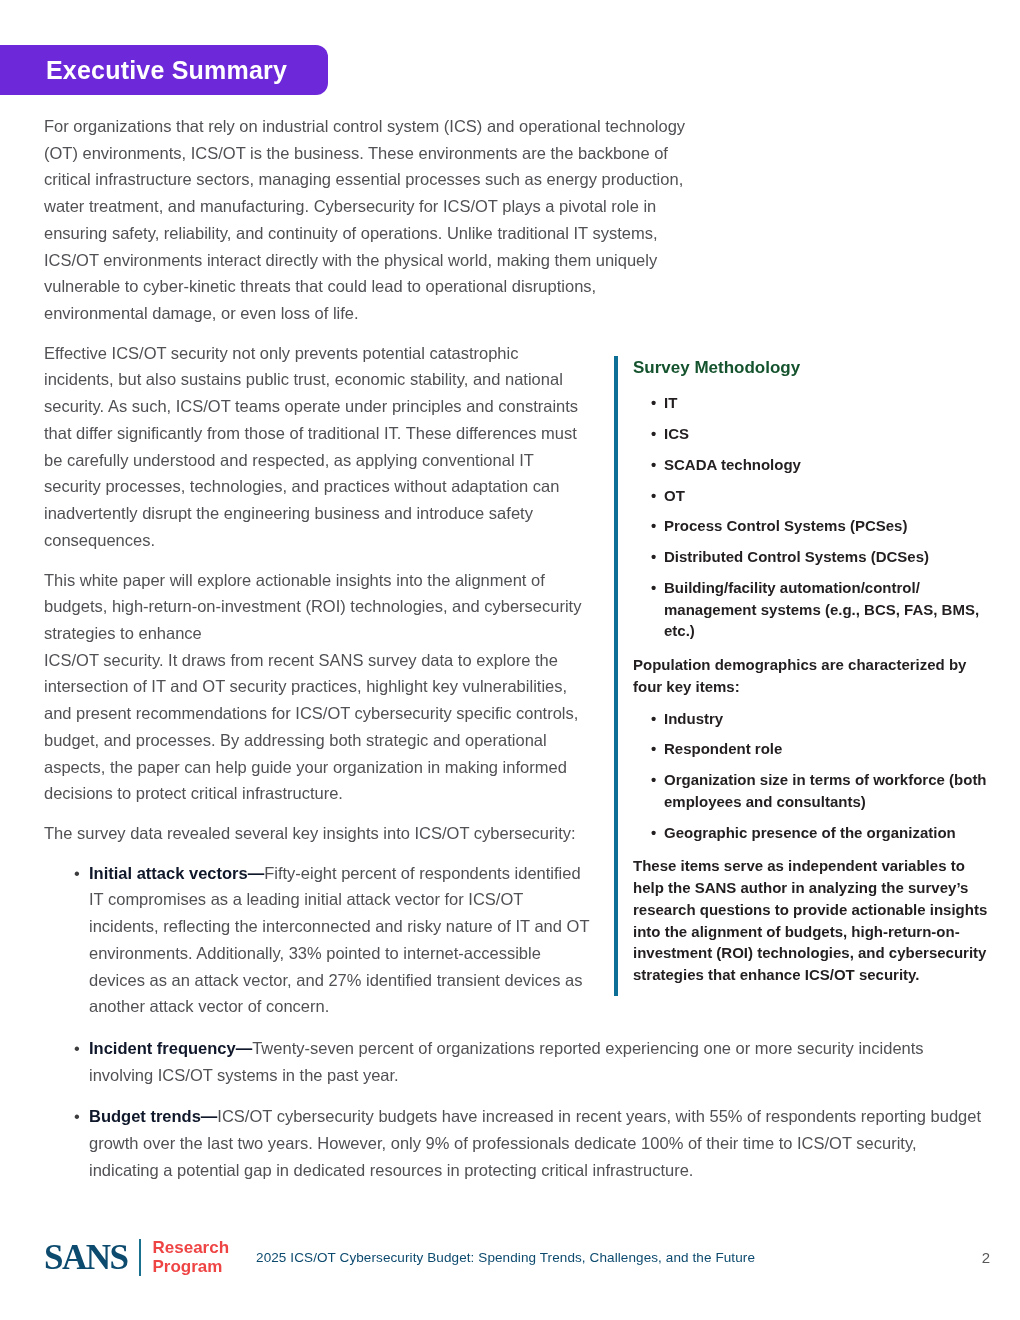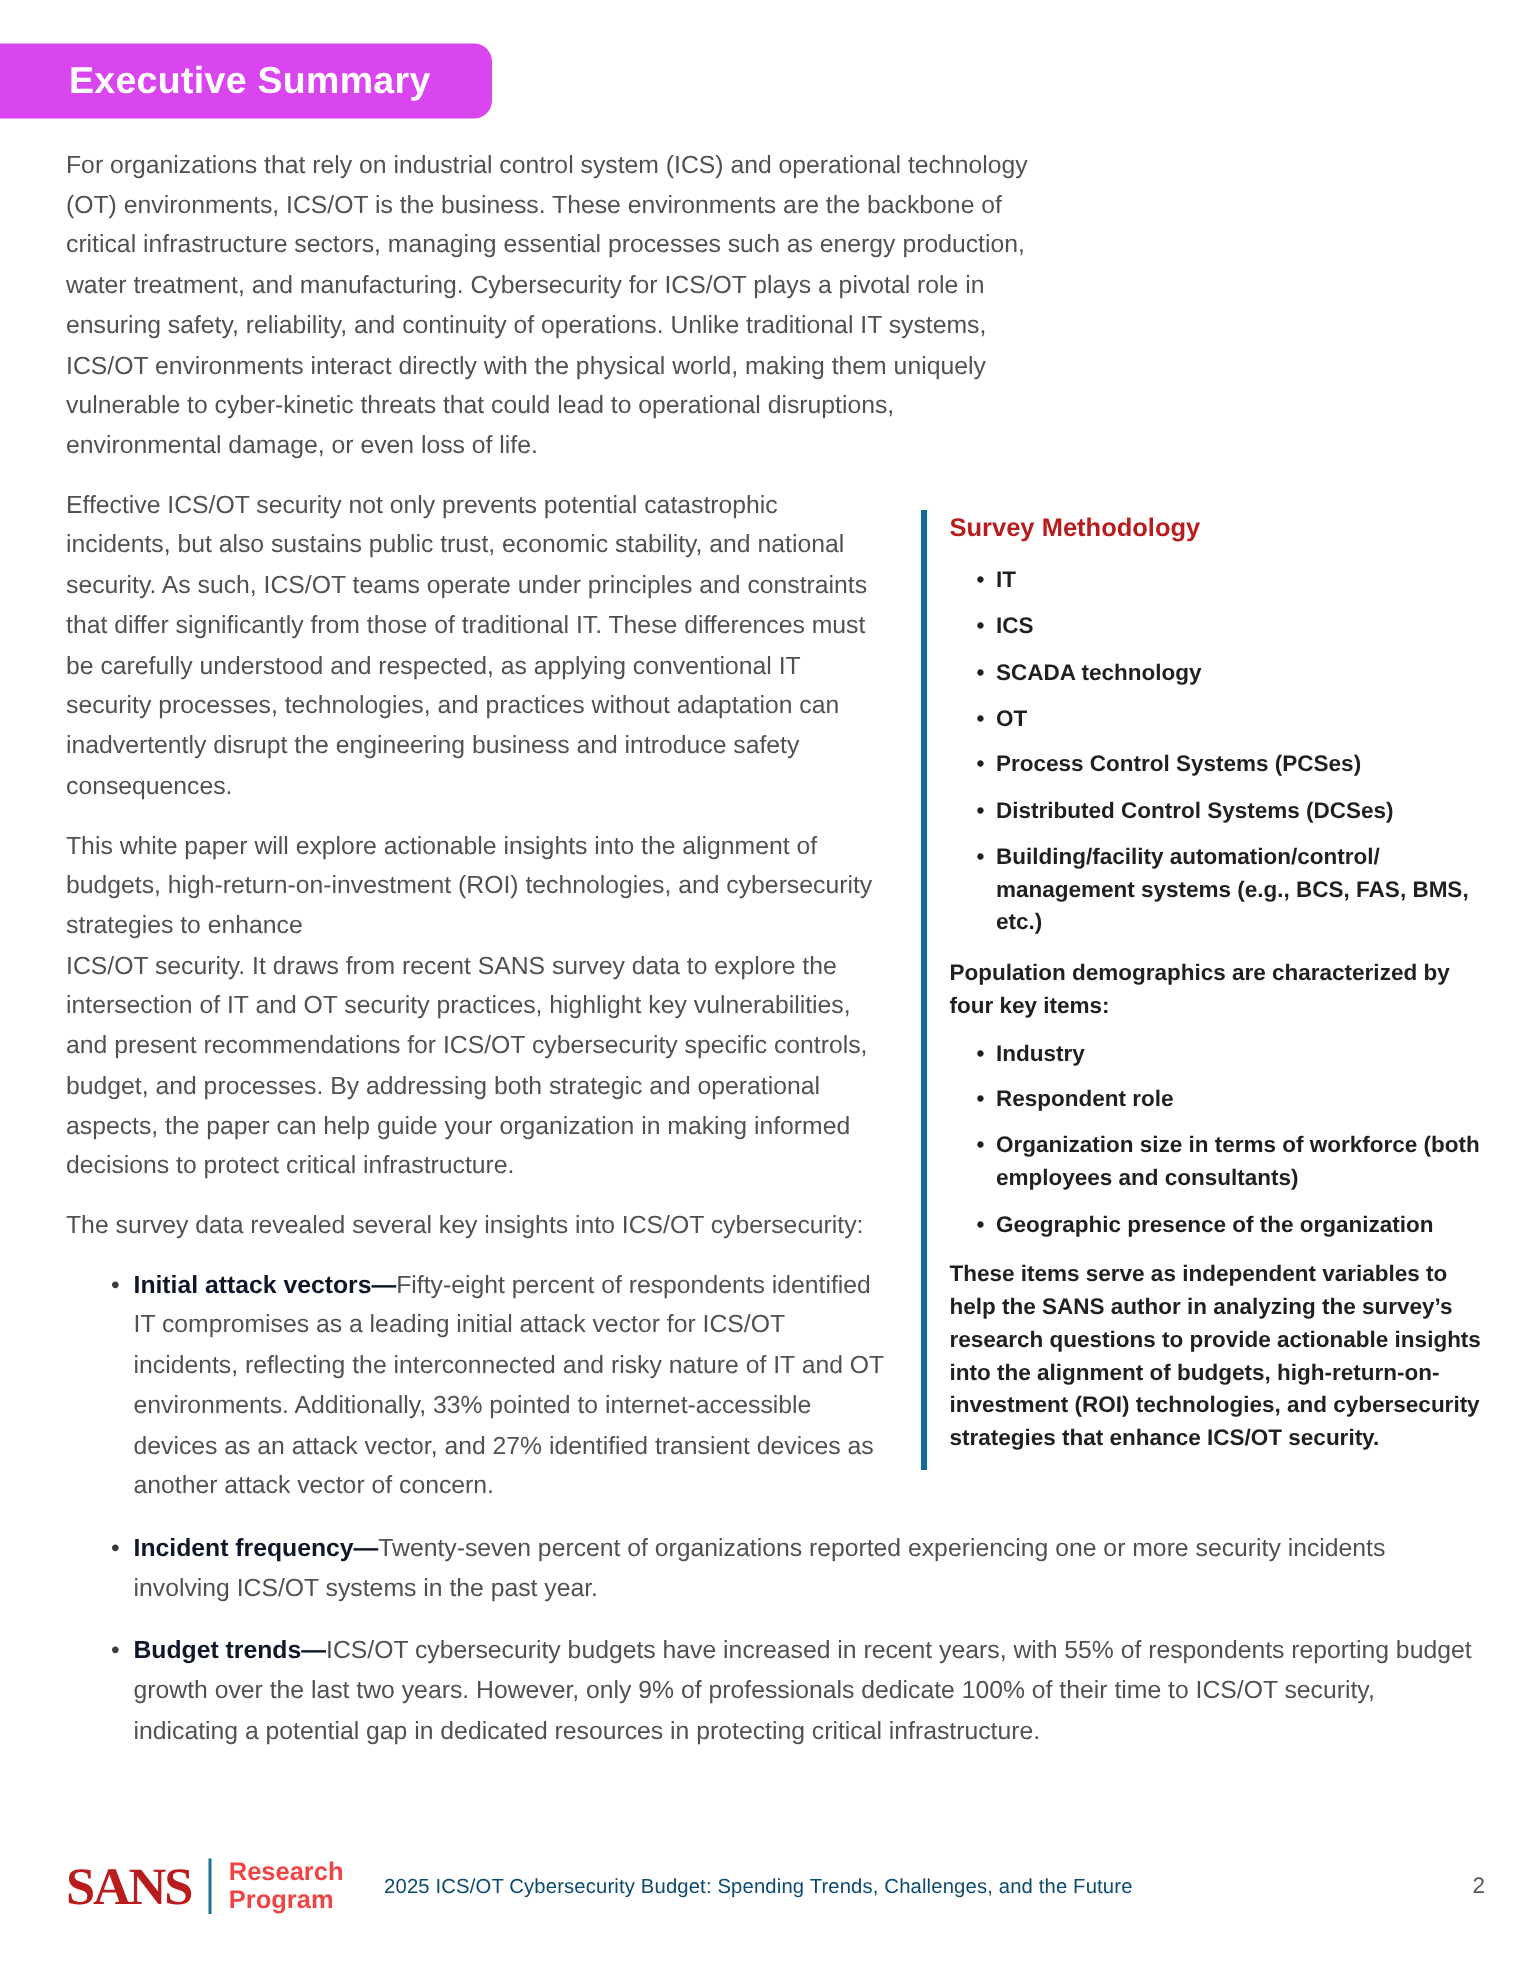--- a/index.html
+++ b/index.html
@@ -8,23 +8,23 @@
   body {
     width: 1020px; height: 1320px;
     position: relative;
     font-family: "Liberation Sans", sans-serif;
     color: #515155;
     overflow: hidden;
   }
 
   
   .title-badge {
-    margin-top: 29px;
+    margin-top: 45px;
     width: 328px; height: 50px;
-    background: #d946ef;
+    background: #6d28d9;
     border-radius: 0 12px 12px 0;
     display: flex; align-items: center;
     padding-left: 46px;
   }
   .title-badge h1 {
     color: #ffffff;
     font-size: 25px;
     font-weight: bold;
     letter-spacing: 0.2px;
     white-space: nowrap;
@@ -46,21 +46,21 @@
     margin: 16px 0 18px 22px;
     border-left: 4px solid #0e6f96;
     padding-left: 15px;
     color: #231f20;
     font-weight: bold;
     font-size: 15px;
     line-height: 1.45;
     white-space: normal;
   }
   .sidebar h2 {
-    color: #b91c1c;
+    color: #14532d;
     font-size: 17px;
     font-weight: bold;
     margin-bottom: 12px;
   }
   .sidebar p { margin-bottom: 10px; }
   .sidebar ul {
     list-style: none;
     margin: 0 0 12px 0;
     padding-left: 18px;
   }
@@ -101,21 +101,21 @@
     left: 44px; right: 30px; top: 1238px;
     display: flex;
     align-items: center;
   }
   .logo { display: flex; align-items: center; }
   .logo-sans {
     font-family: "Liberation Serif", serif;
     font-weight: bold;
     font-size: 35px;
     letter-spacing: -1.5px;
-    color: #b91c1c;
+    color: #0c4a6e;
     line-height: 1;
   }
   .logo-divider {
     width: 2px; height: 37px;
     background: #19708f;
     margin: 0 11px 0 12px;
   }
   .logo-sub {
     color: #ef4444;
     font-size: 17px;

